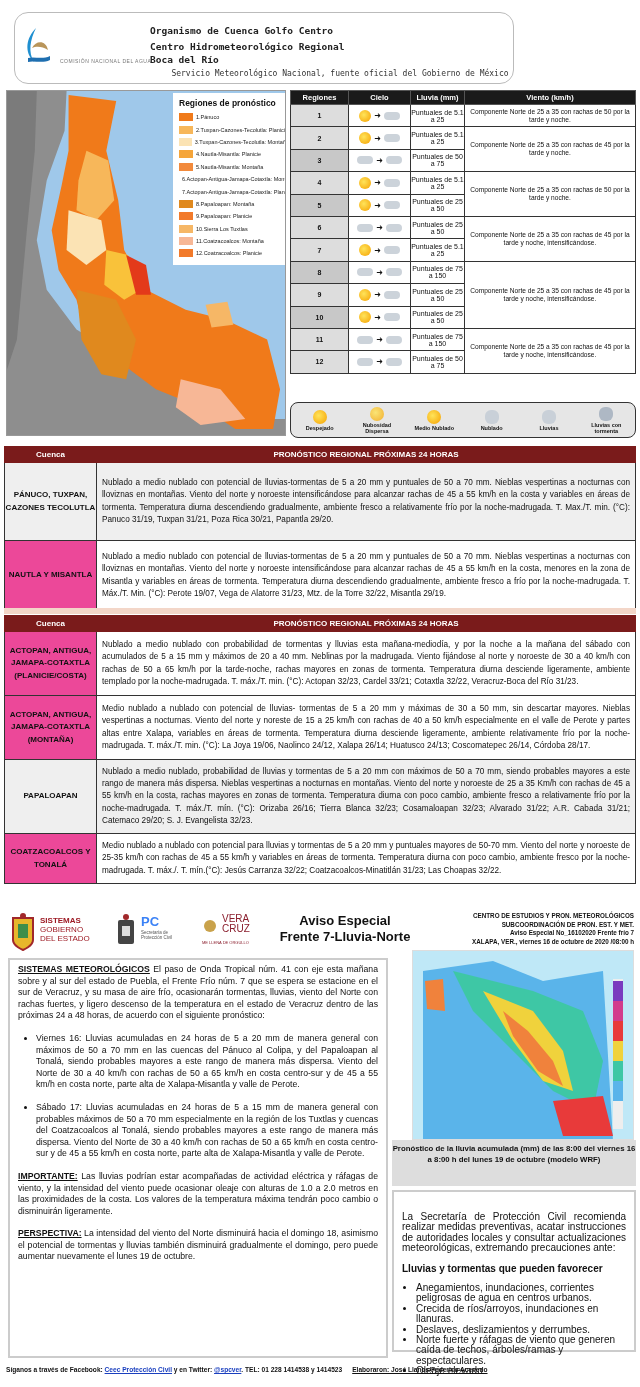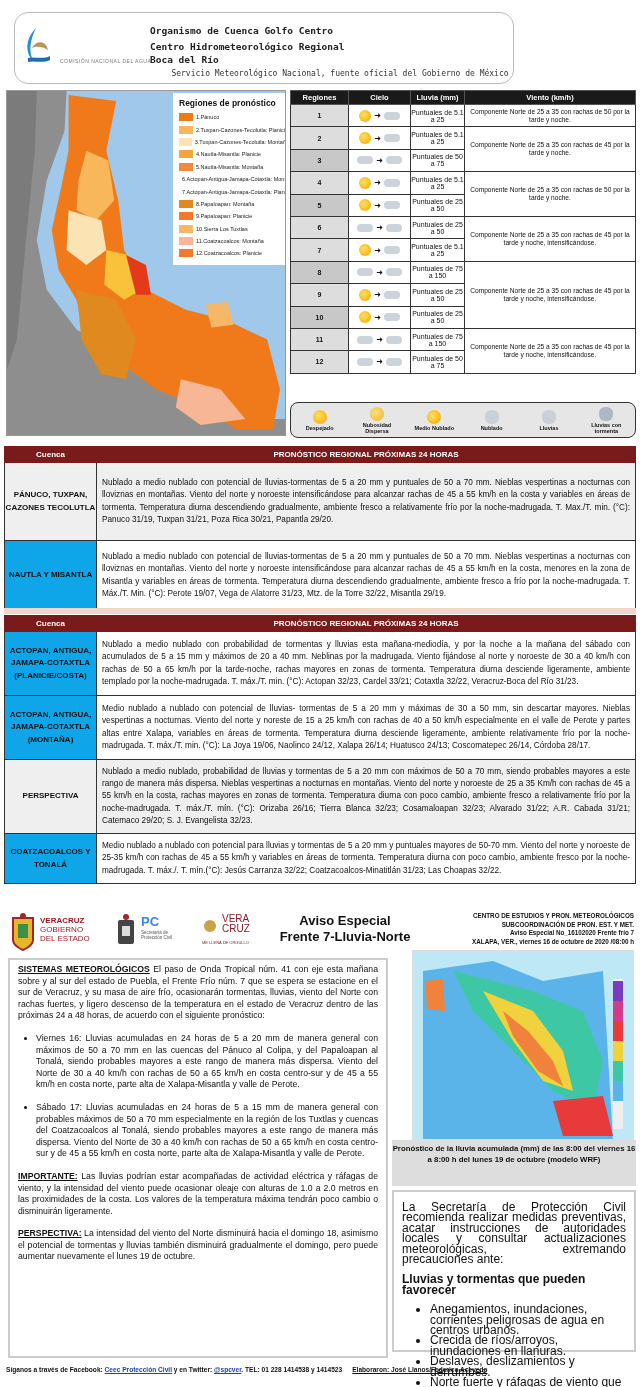--- a/index.html
+++ b/index.html
@@ -29,40 +29,40 @@
 .cloud{display:inline-block;width:16px;height:12px;vertical-align:middle;position:relative}
 .cloud:before{content:"";position:absolute;left:0;top:2px;width:16px;height:8px;border-radius:5px;background:#ccd3da}
 .arrow{display:inline-block;margin:0 3px;font-size:8px;vertical-align:middle}
 .iconleg{position:absolute;left:290px;top:402px;width:346px;height:36px;border:1.5px solid #333;border-radius:8px;background:#e6e6e6;display:flex;justify-content:space-around;align-items:center}
 .il{display:flex;flex-direction:column;align-items:center;font-size:5.5px;font-weight:bold;text-align:center;width:52px}
 .il .ic{width:14px;height:14px;border-radius:50%;background:radial-gradient(circle at 40% 40%,#ffe45a,#f5a000);margin-bottom:1px}
 .il .ic.cl{border-radius:6px;background:#c9d0d8}
 .ptab{position:absolute;left:4px;border-collapse:collapse;width:632px;font-family:"Liberation Sans",sans-serif}
 .ptab th{background:#7a1b1b;color:#fff;font-size:8px;font-weight:bold;height:16px;border:1px solid #7a1b1b}
 .ptab td{border:1px solid #333;font-size:8.2px;line-height:12.3px;vertical-align:middle}
-.ptab td.cu{width:92px;text-align:center;font-weight:bold;font-size:8px;background:#0ea5e9}
+.ptab td.cu{width:92px;text-align:center;font-weight:bold;font-size:8px;background:#ec4899}
 .ptab td.tx{text-align:justify;padding:1px 5px;background:#fff}
 .ptab tr.sh td.tx,.ptab tr.sh td.cu{background:#efefef}
 .band{position:absolute;left:4px;width:632px;height:6px;background:#f3d6c8}
 .logos{position:absolute;left:10px;top:910px;width:370px;height:45px}
 .lg{position:absolute;top:0;height:44px}
 .aviso{position:absolute;left:260px;top:913px;width:170px;text-align:center;font-weight:bold;font-size:13px;line-height:16px}
 .ceem{position:absolute;left:400px;top:912px;width:234px;text-align:right;font-size:6.3px;font-weight:bold;line-height:8.6px}
 .sysbox{position:absolute;left:8px;top:958px;width:380px;height:400px;border:2px solid #ccc;background:#fff;padding:4px 8px;font-size:8.7px;line-height:11.6px;text-align:justify}
 .sysbox p{margin-bottom:11px}
 .sysbox ul{margin:0 0 11px 18px}
 .sysbox li{margin-bottom:11px}
 .u{text-decoration:underline;font-weight:bold}
 .b{font-weight:normal}
 .wrf{position:absolute;left:412px;top:950px;width:222px;height:190px;overflow:hidden;background:#cfeefa;border:1px solid #ddd}
 .wrfcap{position:absolute;left:392px;top:1140px;width:244px;height:46px;background:#ddd;text-align:center;font-weight:bold;font-size:7.8px;line-height:10.5px;padding-top:4px}
-.pcbox{position:absolute;left:392px;top:1190px;width:244px;height:162px;border:2px solid #ccc;padding:10px 8px;font-size:12px;line-height:10.4px}
+.pcbox{position:absolute;left:392px;top:1190px;width:244px;height:162px;border:2px solid #ccc;padding:20px 8px;font-size:10px;line-height:10.4px}
 .pcbox .intro{text-align:justify;margin-bottom:10px}
 .pcbox .lt{font-weight:bold;margin-bottom:9px}
-.pcbox ul{margin-left:28px}
+.pcbox ul{margin-left:14px}
 .foot{position:absolute;left:6px;top:1366px;font-size:6.6px;font-weight:bold;white-space:nowrap}
 .foot a{color:#1a3fbf;text-decoration:underline}
 .foot .el{text-decoration:underline;margin-left:10px}
 </style>
 </head>
 <body>
 
 <div class="hdr"></div>
 <div class="logo">
   <svg class="mark" viewBox="0 0 30 40">
@@ -277,39 +277,39 @@
   </tr>
   <tr style="height:64px">
     <td class="cu">ACTOPAN, ANTIGUA, JAMAPA-COTAXTLA (PLANICIE/COSTA)</td>
     <td class="tx">Nublado a medio nublado con probabilidad de tormentas y lluvias esta mañana-mediodía, y por la noche a la mañana del sábado con acumulados de 5 a 15 mm y máximos de 20 a 40 mm. Neblinas por la madrugada. Viento fijándose al norte y noroeste de 30 a 40 km/h con rachas de 50 a 65 km/h por la tarde-noche, rachas mayores en zonas de tormenta. Temperatura diurna desciende ligeramente, ambiente templado por la noche-madrugada. T. máx./T. min. (°C): Actopan 32/23, Cardel 33/21; Cotaxtla 32/22, Veracruz-Boca del Río 31/23.</td>
   </tr>
   <tr style="height:64px">
     <td class="cu">ACTOPAN, ANTIGUA, JAMAPA-COTAXTLA (MONTAÑA)</td>
     <td class="tx">Medio nublado a nublado con potencial de lluvias- tormentas de 5 a 20 mm y máximas de 30 a 50 mm, sin descartar mayores. Nieblas vespertinas a nocturnas. Viento del norte y noreste de 15 a 25 km/h con rachas de 40 a 50 km/h especialmente en el valle de Perote y partes altas entre Xalapa, variables en áreas de tormenta. Temperatura diurna desciende ligeramente, ambiente relativamente frío por la noche-madrugada. T. máx./T. min. (°C): La Joya 19/06, Naolinco 24/12, Xalapa 26/14; Huatusco 24/13; Coscomatepec 26/14, Córdoba 28/17.</td>
   </tr>
   <tr class="sh" style="height:74px">
-    <td class="cu">PERSPECTIVA</td>
+    <td class="cu">PAPALOAPAN</td>
     <td class="tx">Nublado a medio nublado, probabilidad de lluvias y tormentas de 5 a 20 mm con máximos de 50 a 70 mm, siendo probables mayores a este rango de manera más dispersa. Nieblas vespertinas a nocturnas en montañas. Viento del norte y noroeste de 25 a 35 Km/h con rachas de 45 a 55 km/h en la costa, rachas mayores en zonas de tormenta. Temperatura diurna con poco cambio, ambiente fresco a relativamente frío por la noche-madrugada. T. máx./T. mín. (°C): Orizaba 26/16; Tierra Blanca 32/23; Cosamaloapan 32/23; Alvarado 31/22; A.R. Cabada 31/21; Catemaco 29/20; S. J. Evangelista 32/23.</td>
   </tr>
   <tr style="height:50px">
     <td class="cu">COATZACOALCOS Y TONALÁ</td>
     <td class="tx">Medio nublado a nublado con potencial para lluvias y tormentas de 5 a 20 mm y puntuales mayores de 50-70 mm. Viento del norte y noroeste de 25-35 km/h con rachas de 45 a 55 km/h y variables en áreas de tormenta. Temperatura diurna con poco cambio, ambiente fresco por la noche-madrugada. T. máx./. T. mín.(°C): Jesús Carranza 32/22; Coatzacoalcos-Minatitlán 31/23; Las Choapas 32/22.</td>
   </tr>
 </tbody>
   </table>
 
 <div class="logos">
   <div class="lg" style="left:0;width:90px">
     <svg width="26" height="40" viewBox="0 0 26 40" style="position:absolute;left:0;top:2px">
       <path d="M3 6 L23 6 L23 28 C23 34 13 38 13 38 C13 38 3 34 3 28Z" fill="#e7b72b" stroke="#a1282a" stroke-width="2"></path>
       <rect x="8" y="12" width="10" height="14" fill="#3d8e4a"></rect>
       <circle cx="13" cy="4" r="3" fill="#a1282a"></circle>
     </svg>
     <div style="position:absolute;left:30px;top:6px;font-size:8px;line-height:9px;color:#9d1a24">
-      <div style="font-weight:bold">VERACRUZ</div>
+      <div style="font-weight:bold">SISTEMAS</div>
       <div>GOBIERNO</div>
       <div>DEL ESTADO</div>
     </div>
   </div>
   <div class="lg" style="left:105px;width:80px">
     <svg width="22" height="40" viewBox="0 0 22 40" style="position:absolute;left:0;top:2px">
       <rect x="3" y="8" width="16" height="24" rx="2" fill="#444"></rect>
       <rect x="7" y="14" width="8" height="10" fill="#ddd"></rect>
       <circle cx="11" cy="5" r="3" fill="#a1282a"></circle>
     </svg>

